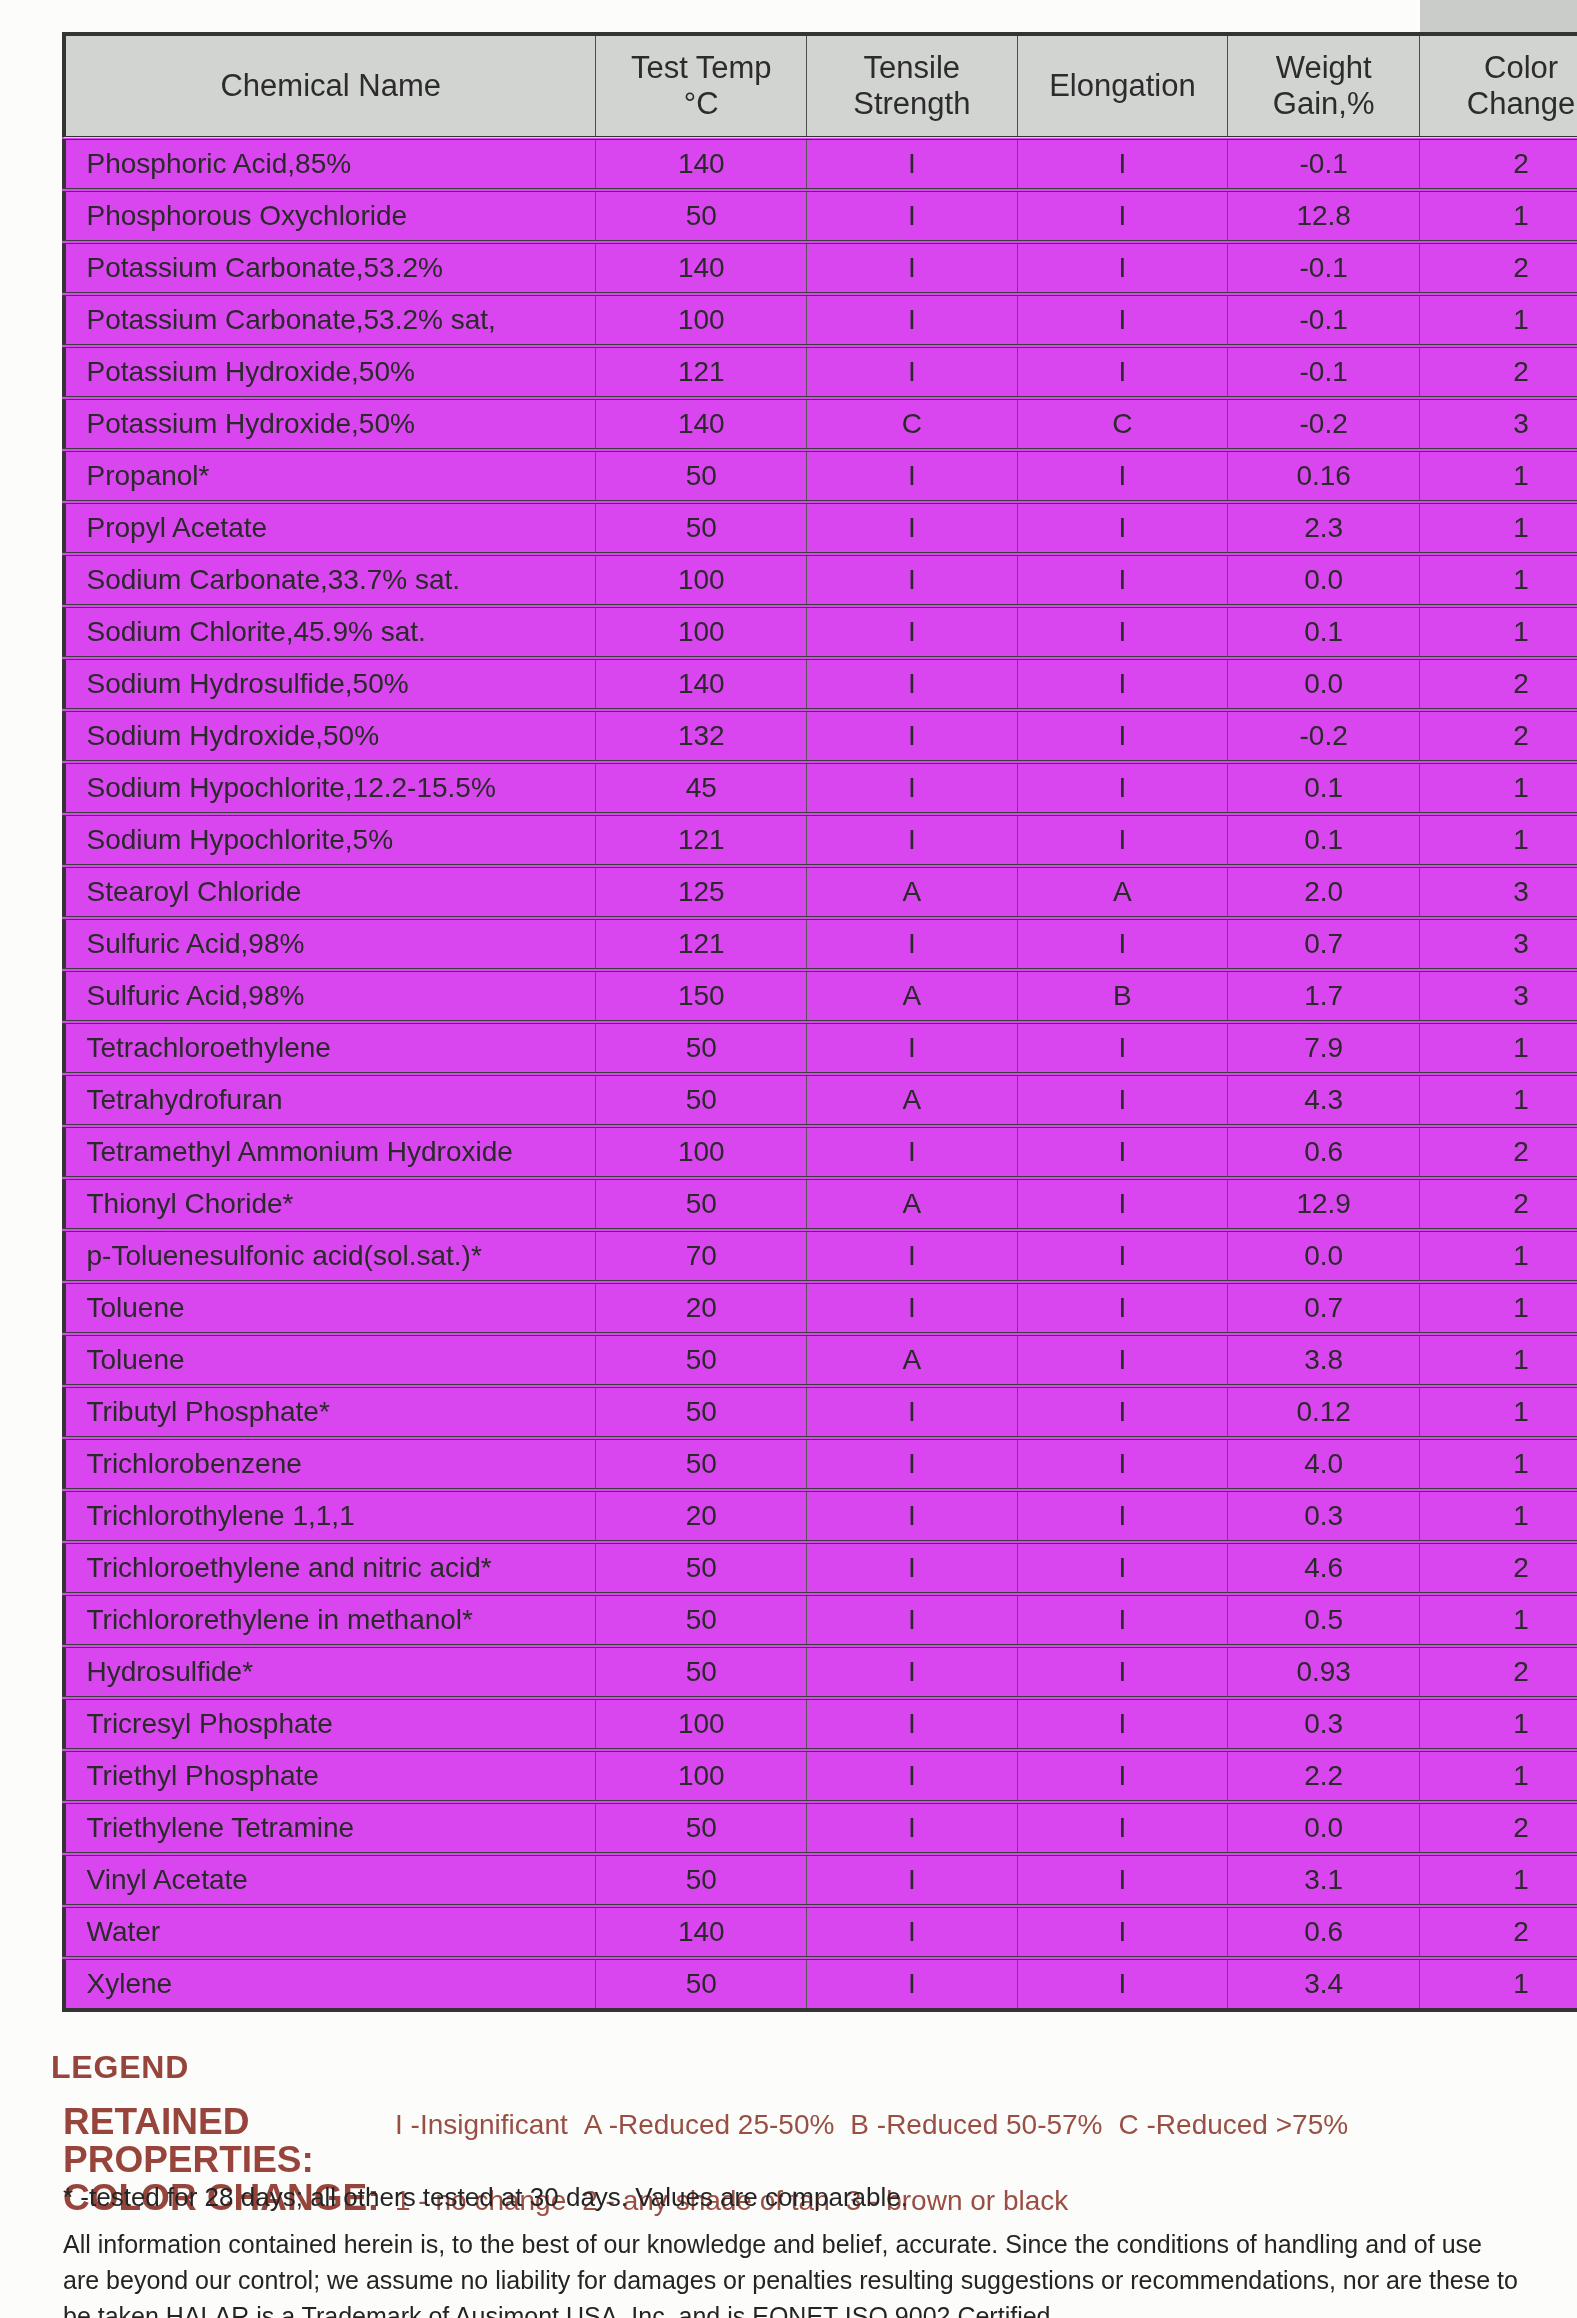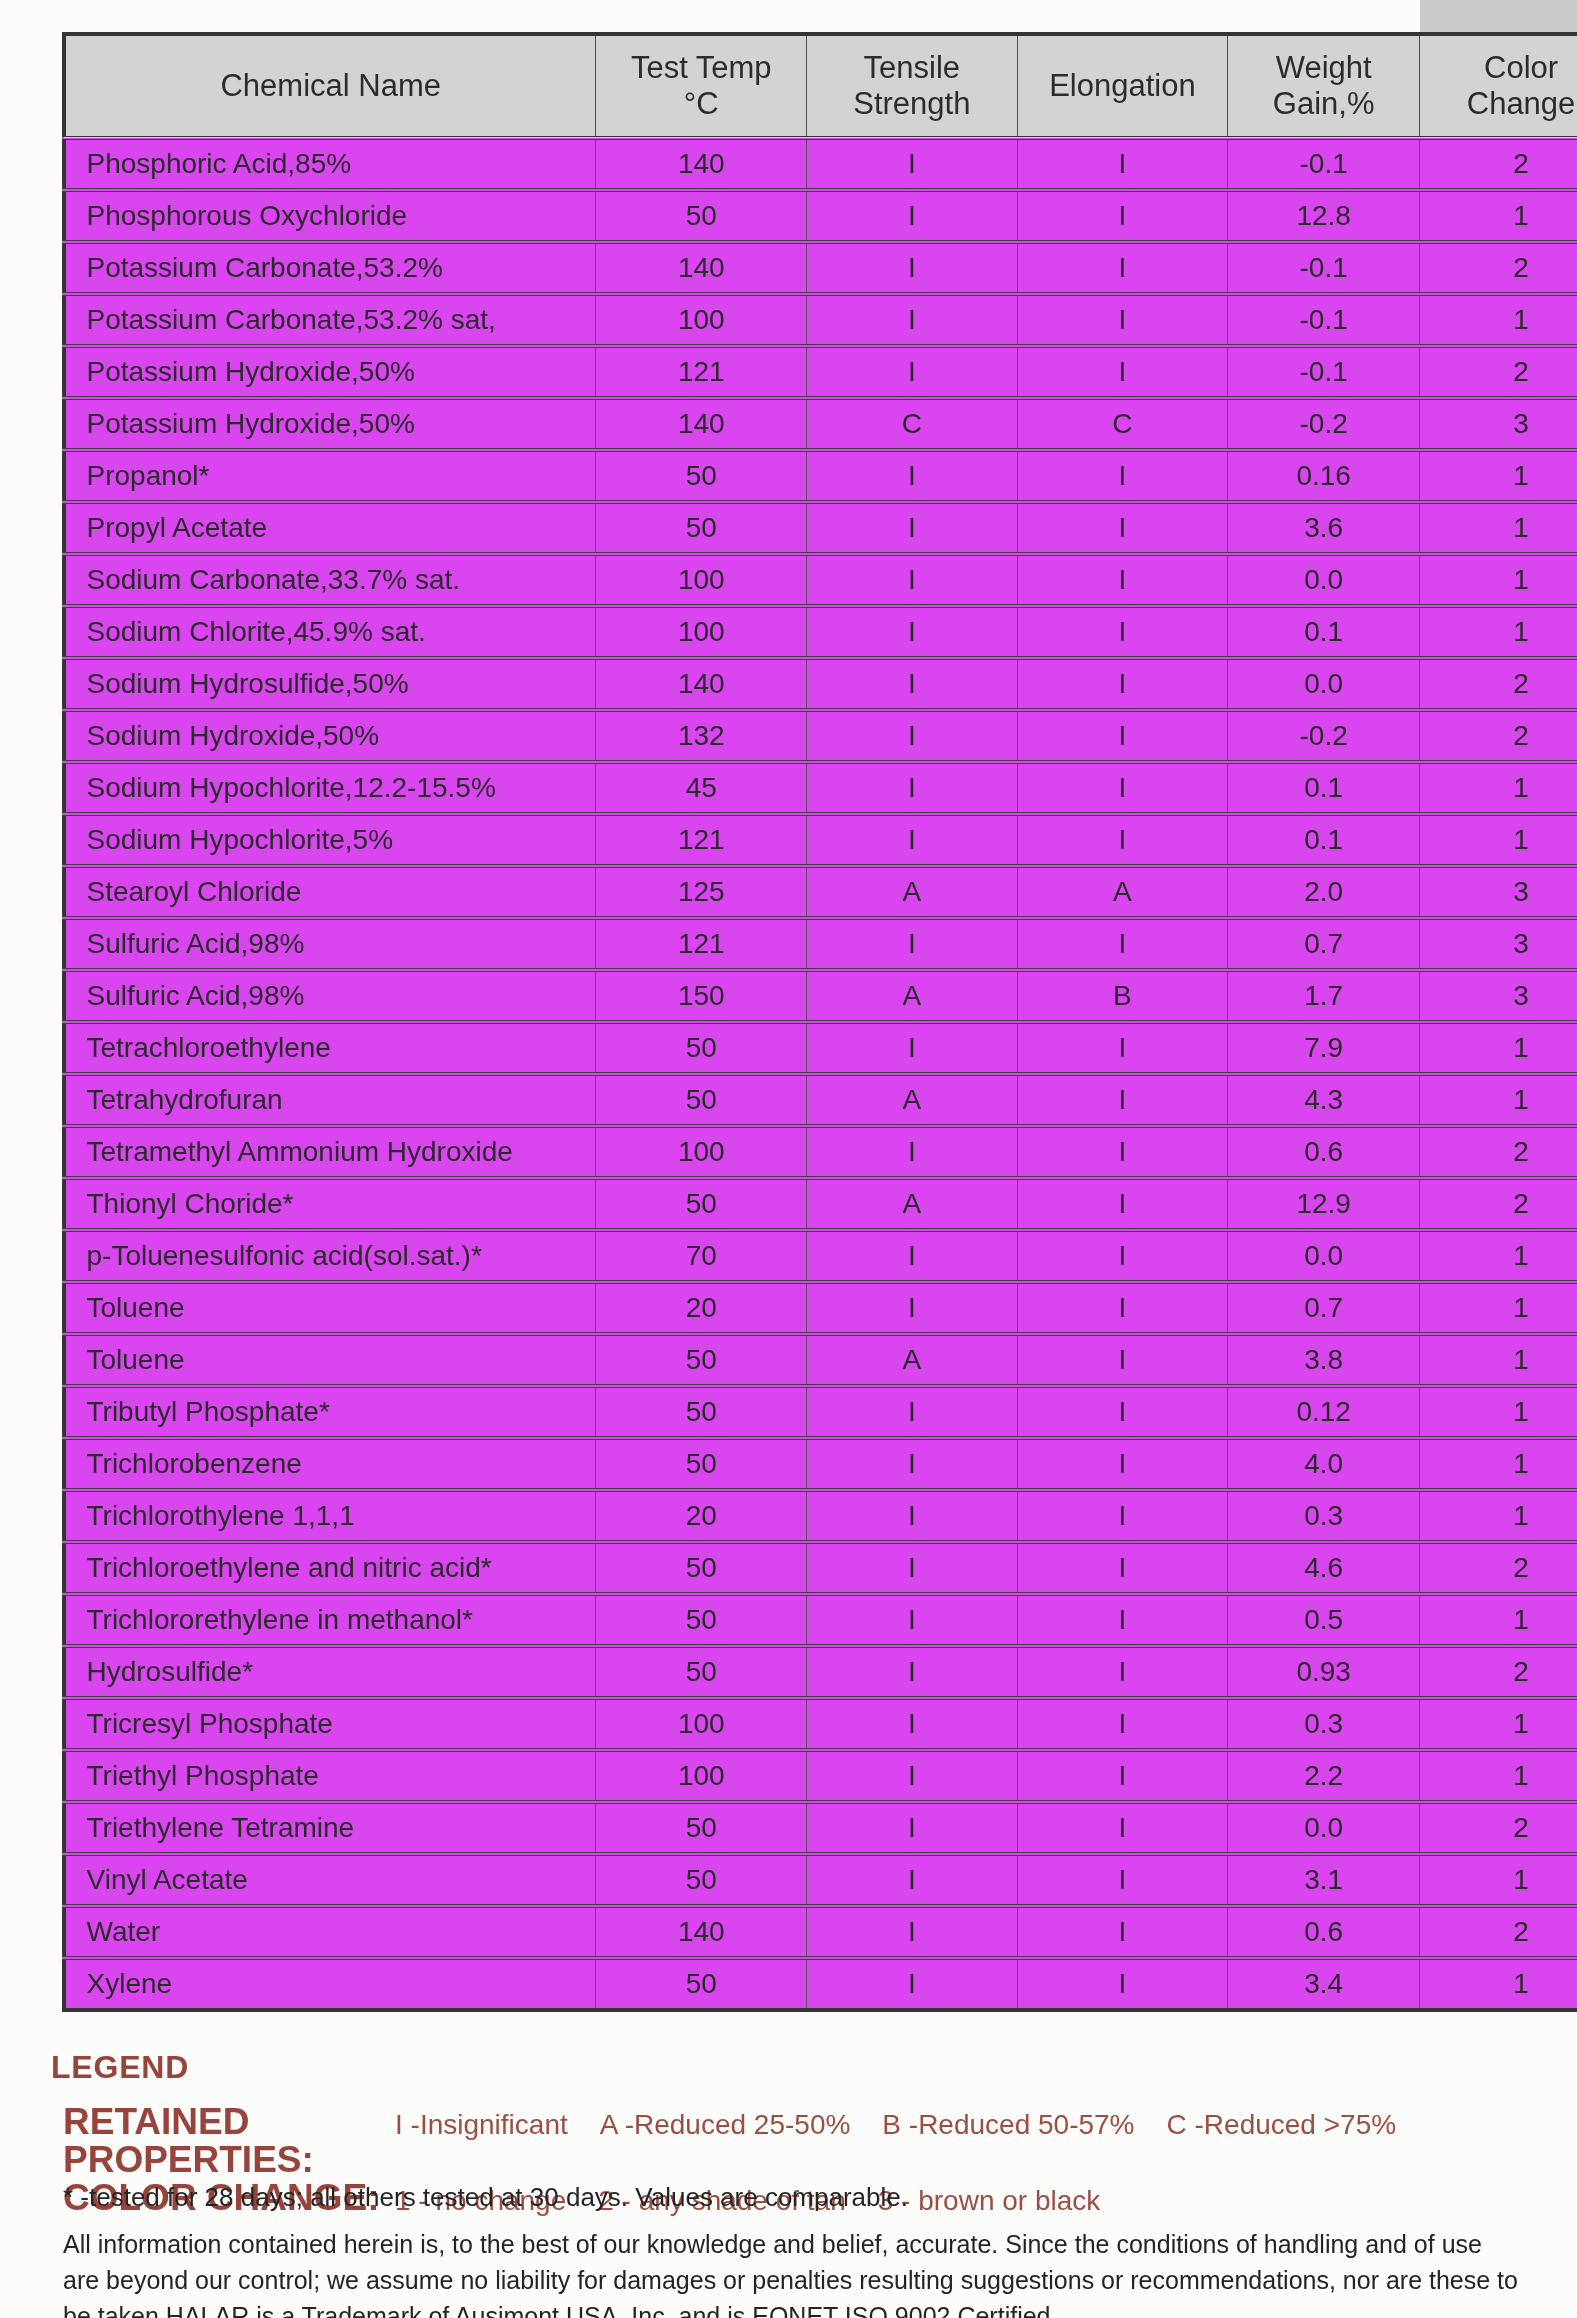--- a/index.html
+++ b/index.html
@@ -98,21 +98,21 @@
     line-height: 38px;
   }
   .legend-label {
     flex: 0 0 332px;
     font-weight: bold;
     font-size: 37px;
     color: #97453c;
   }
   .legend-items {
     display: flex;
-    gap: 32px;
+    gap: 16px;
     font-size: 28px;
     color: #9a4f45;
     white-space: nowrap;
   }
   
   .footnote {
     position: absolute;
     left: 63px;
     top: 2182px;
     font-size: 26px;
@@ -214,21 +214,21 @@
           <td class="center-col">I</td>
           <td class="center-col">I</td>
           <td class="center-col">0.16</td>
           <td class="center-col">1</td>
         </tr>
         <tr>
           <td class="name-col">Propyl Acetate</td>
           <td class="center-col">50</td>
           <td class="center-col">I</td>
           <td class="center-col">I</td>
-          <td class="center-col">3.6</td>
+          <td class="center-col">2.3</td>
           <td class="center-col">1</td>
         </tr>
         <tr>
           <td class="name-col">Sodium Carbonate,33.7% sat.</td>
           <td class="center-col">100</td>
           <td class="center-col">I</td>
           <td class="center-col">I</td>
           <td class="center-col">0.0</td>
           <td class="center-col">1</td>
         </tr>

